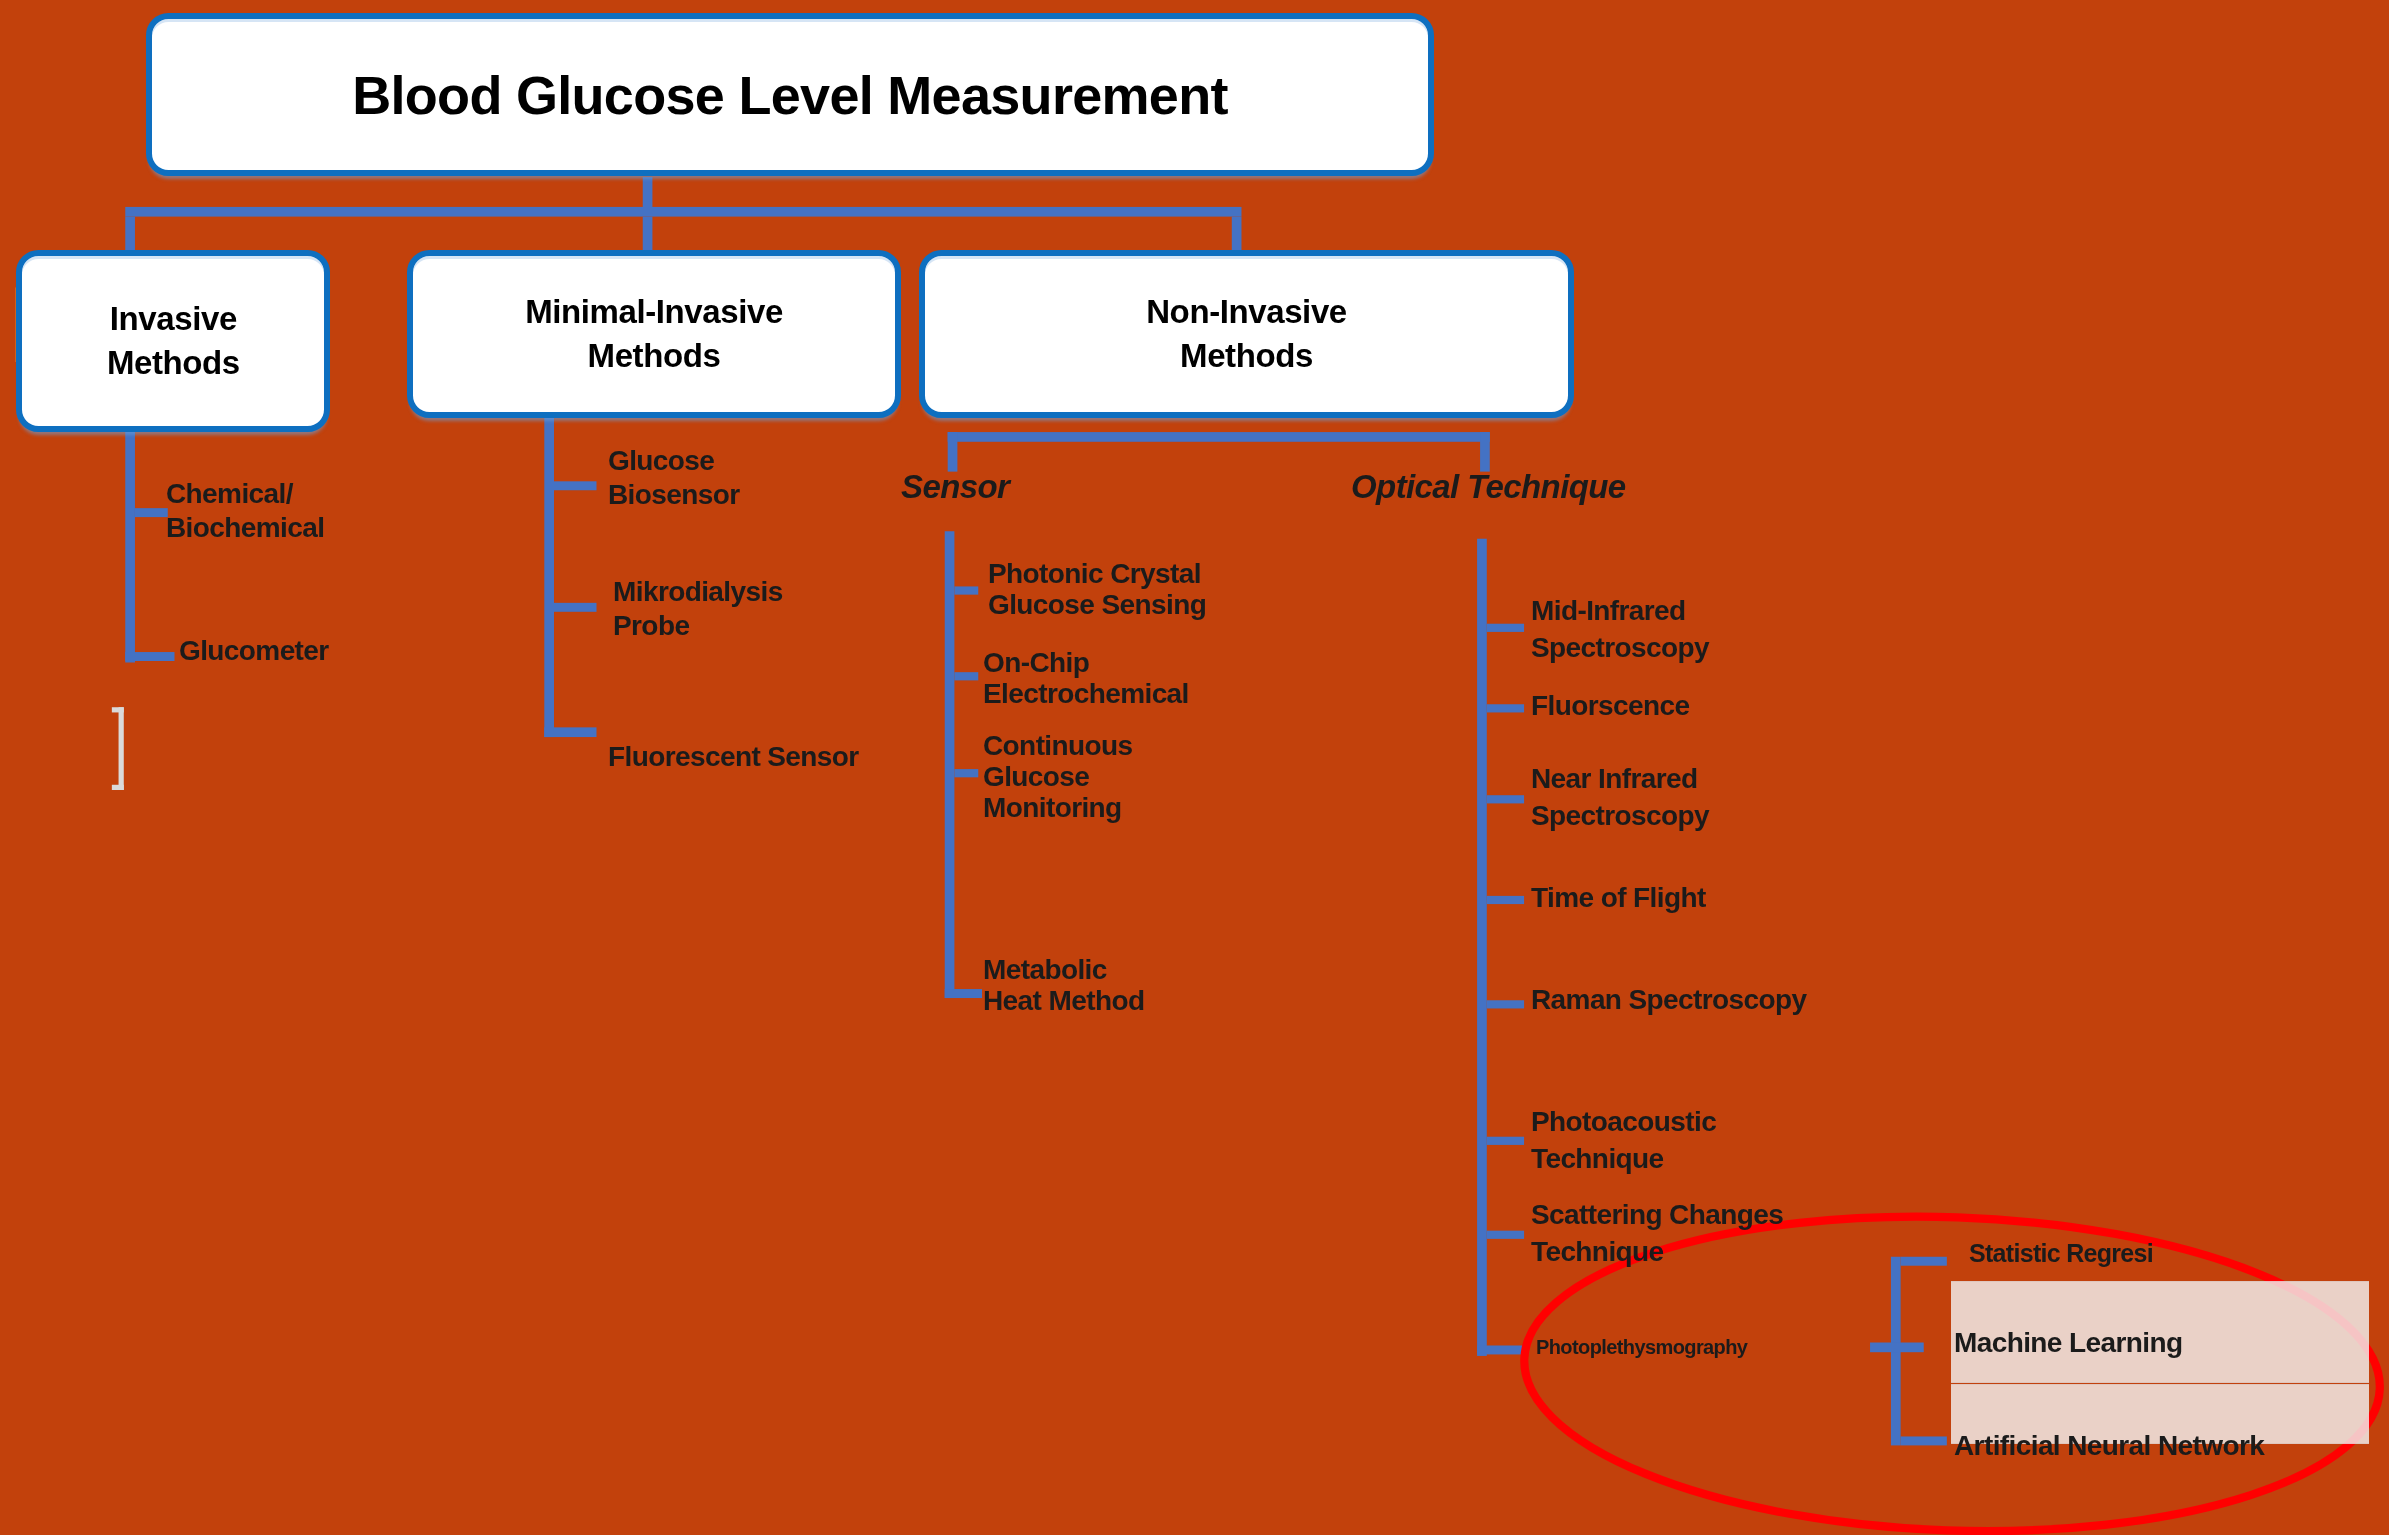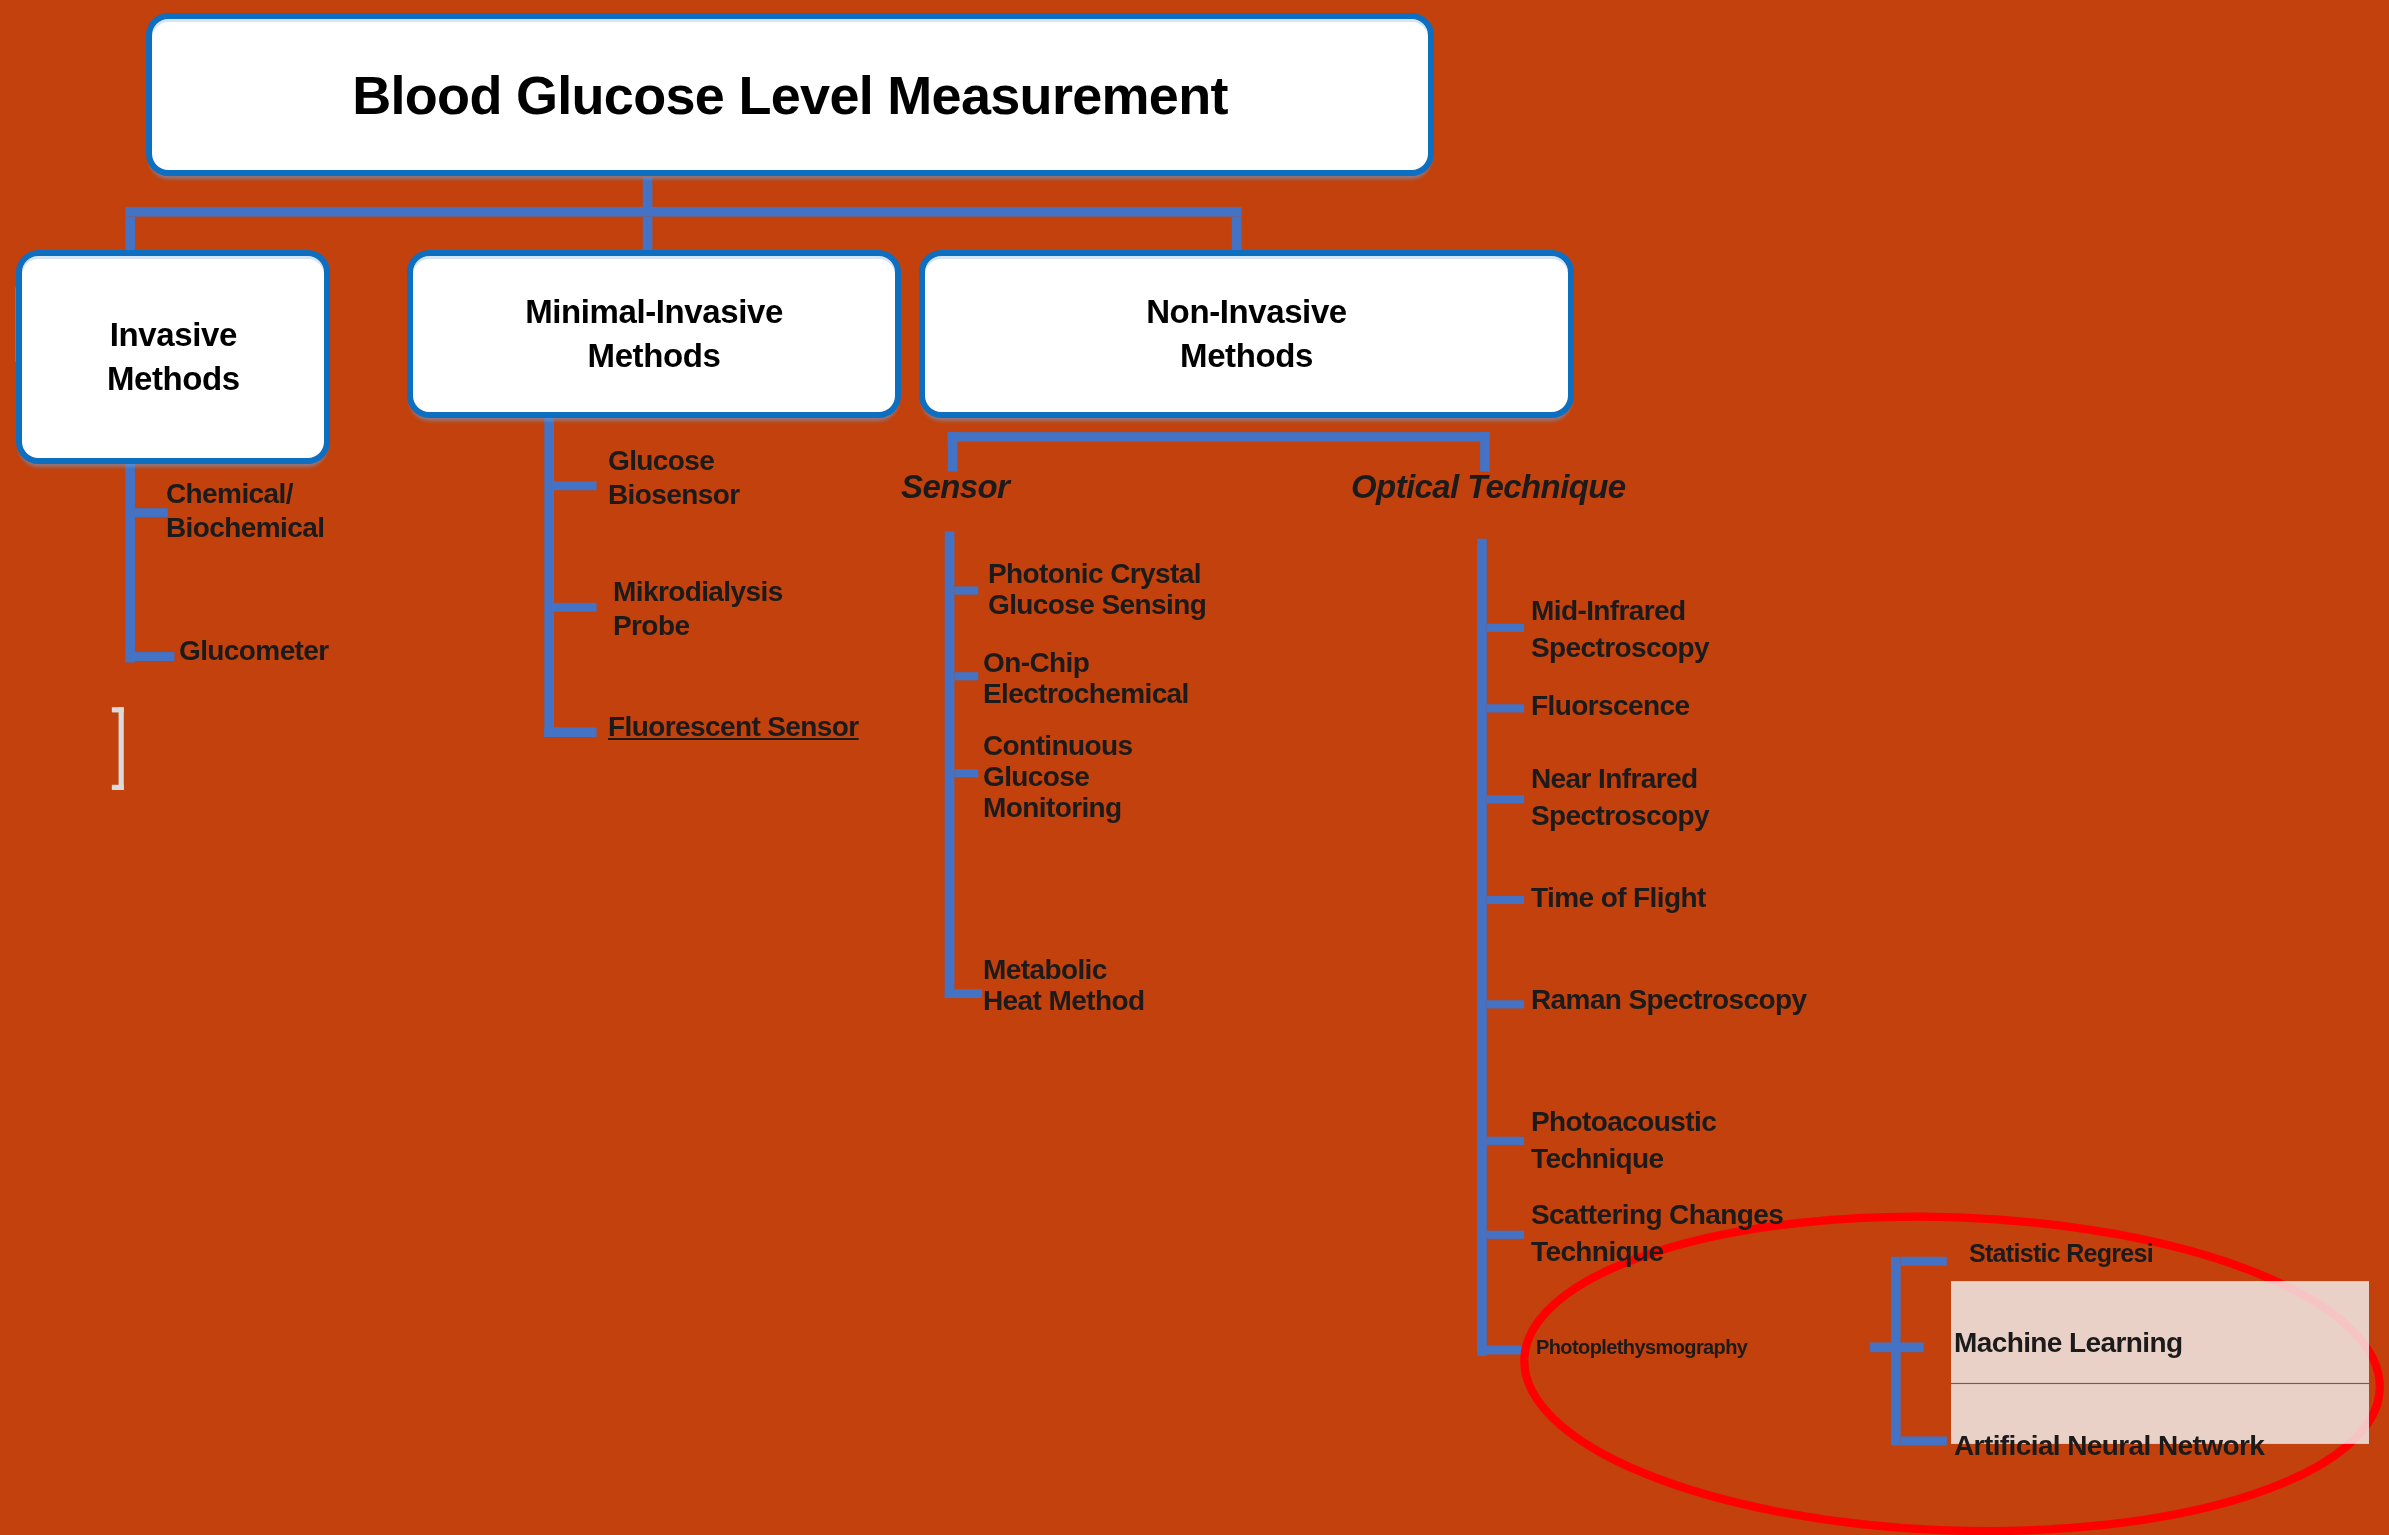--- a/index.html
+++ b/index.html
@@ -112,21 +112,21 @@
     <ellipse cx="2618" cy="1842" rx="574" ry="210" fill="none" stroke="#FF0000" stroke-width="11" transform="rotate(2 2618 1842)"></ellipse>
   </svg>
 
   <div class="band" style="left:1951px;top:1281px;width:418px;height:100px;"></div>
   <div class="band" style="left:1951px;top:1384px;width:418px;height:58px;"></div>
 
   <div class="box title" style="left:146px;top:13.4px;width:1288px;height:163px;">
     <span>Blood Glucose Level Measurement</span>
   </div>
 
-  <div class="box l2" style="left:16.4px;top:250px;width:314px;height:214px;">
+  <div class="box l2" style="left:16.4px;top:250px;width:314px;height:182px;">
     <span>Invasive
 Methods</span>
   </div>
 
   <div class="box l2" style="left:407px;top:250px;width:494px;height:168px;">
     <span>Minimal-Invasive
 Methods</span>
   </div>
 
   <div class="box l2" style="left:919px;top:250px;width:655px;height:168px;">
@@ -135,21 +135,21 @@
   </div>
 
   <div class="leaf wide" style="left:166px;top:477px;">Chemical/
 Biochemical</div>
   <div class="leaf" style="left:179px;top:635px;">Glucometer</div>
 
   <div class="leaf wide" style="left:608px;top:444px;">Glucose
 Biosensor</div>
   <div class="leaf wide" style="left:613px;top:575px;">Mikrodialysis
 Probe</div>
-  <div class="leaf" style="left:608px;top:711px;text-decoration:underline;">Fluorescent Sensor</div>
+  <div class="leaf" style="left:608px;top:741px;">Fluorescent Sensor</div>
 
   <div class="hdr" style="left:901px;top:468px;">Sensor</div>
   <div class="hdr" style="left:1351px;top:468px;">Optical Technique</div>
 
   <div class="leaf" style="left:988px;top:558px;">Photonic Crystal
 Glucose Sensing</div>
   <div class="leaf" style="left:983px;top:647px;">On-Chip
 Electrochemical</div>
   <div class="leaf" style="left:983px;top:730px;">Continuous
 Glucose

